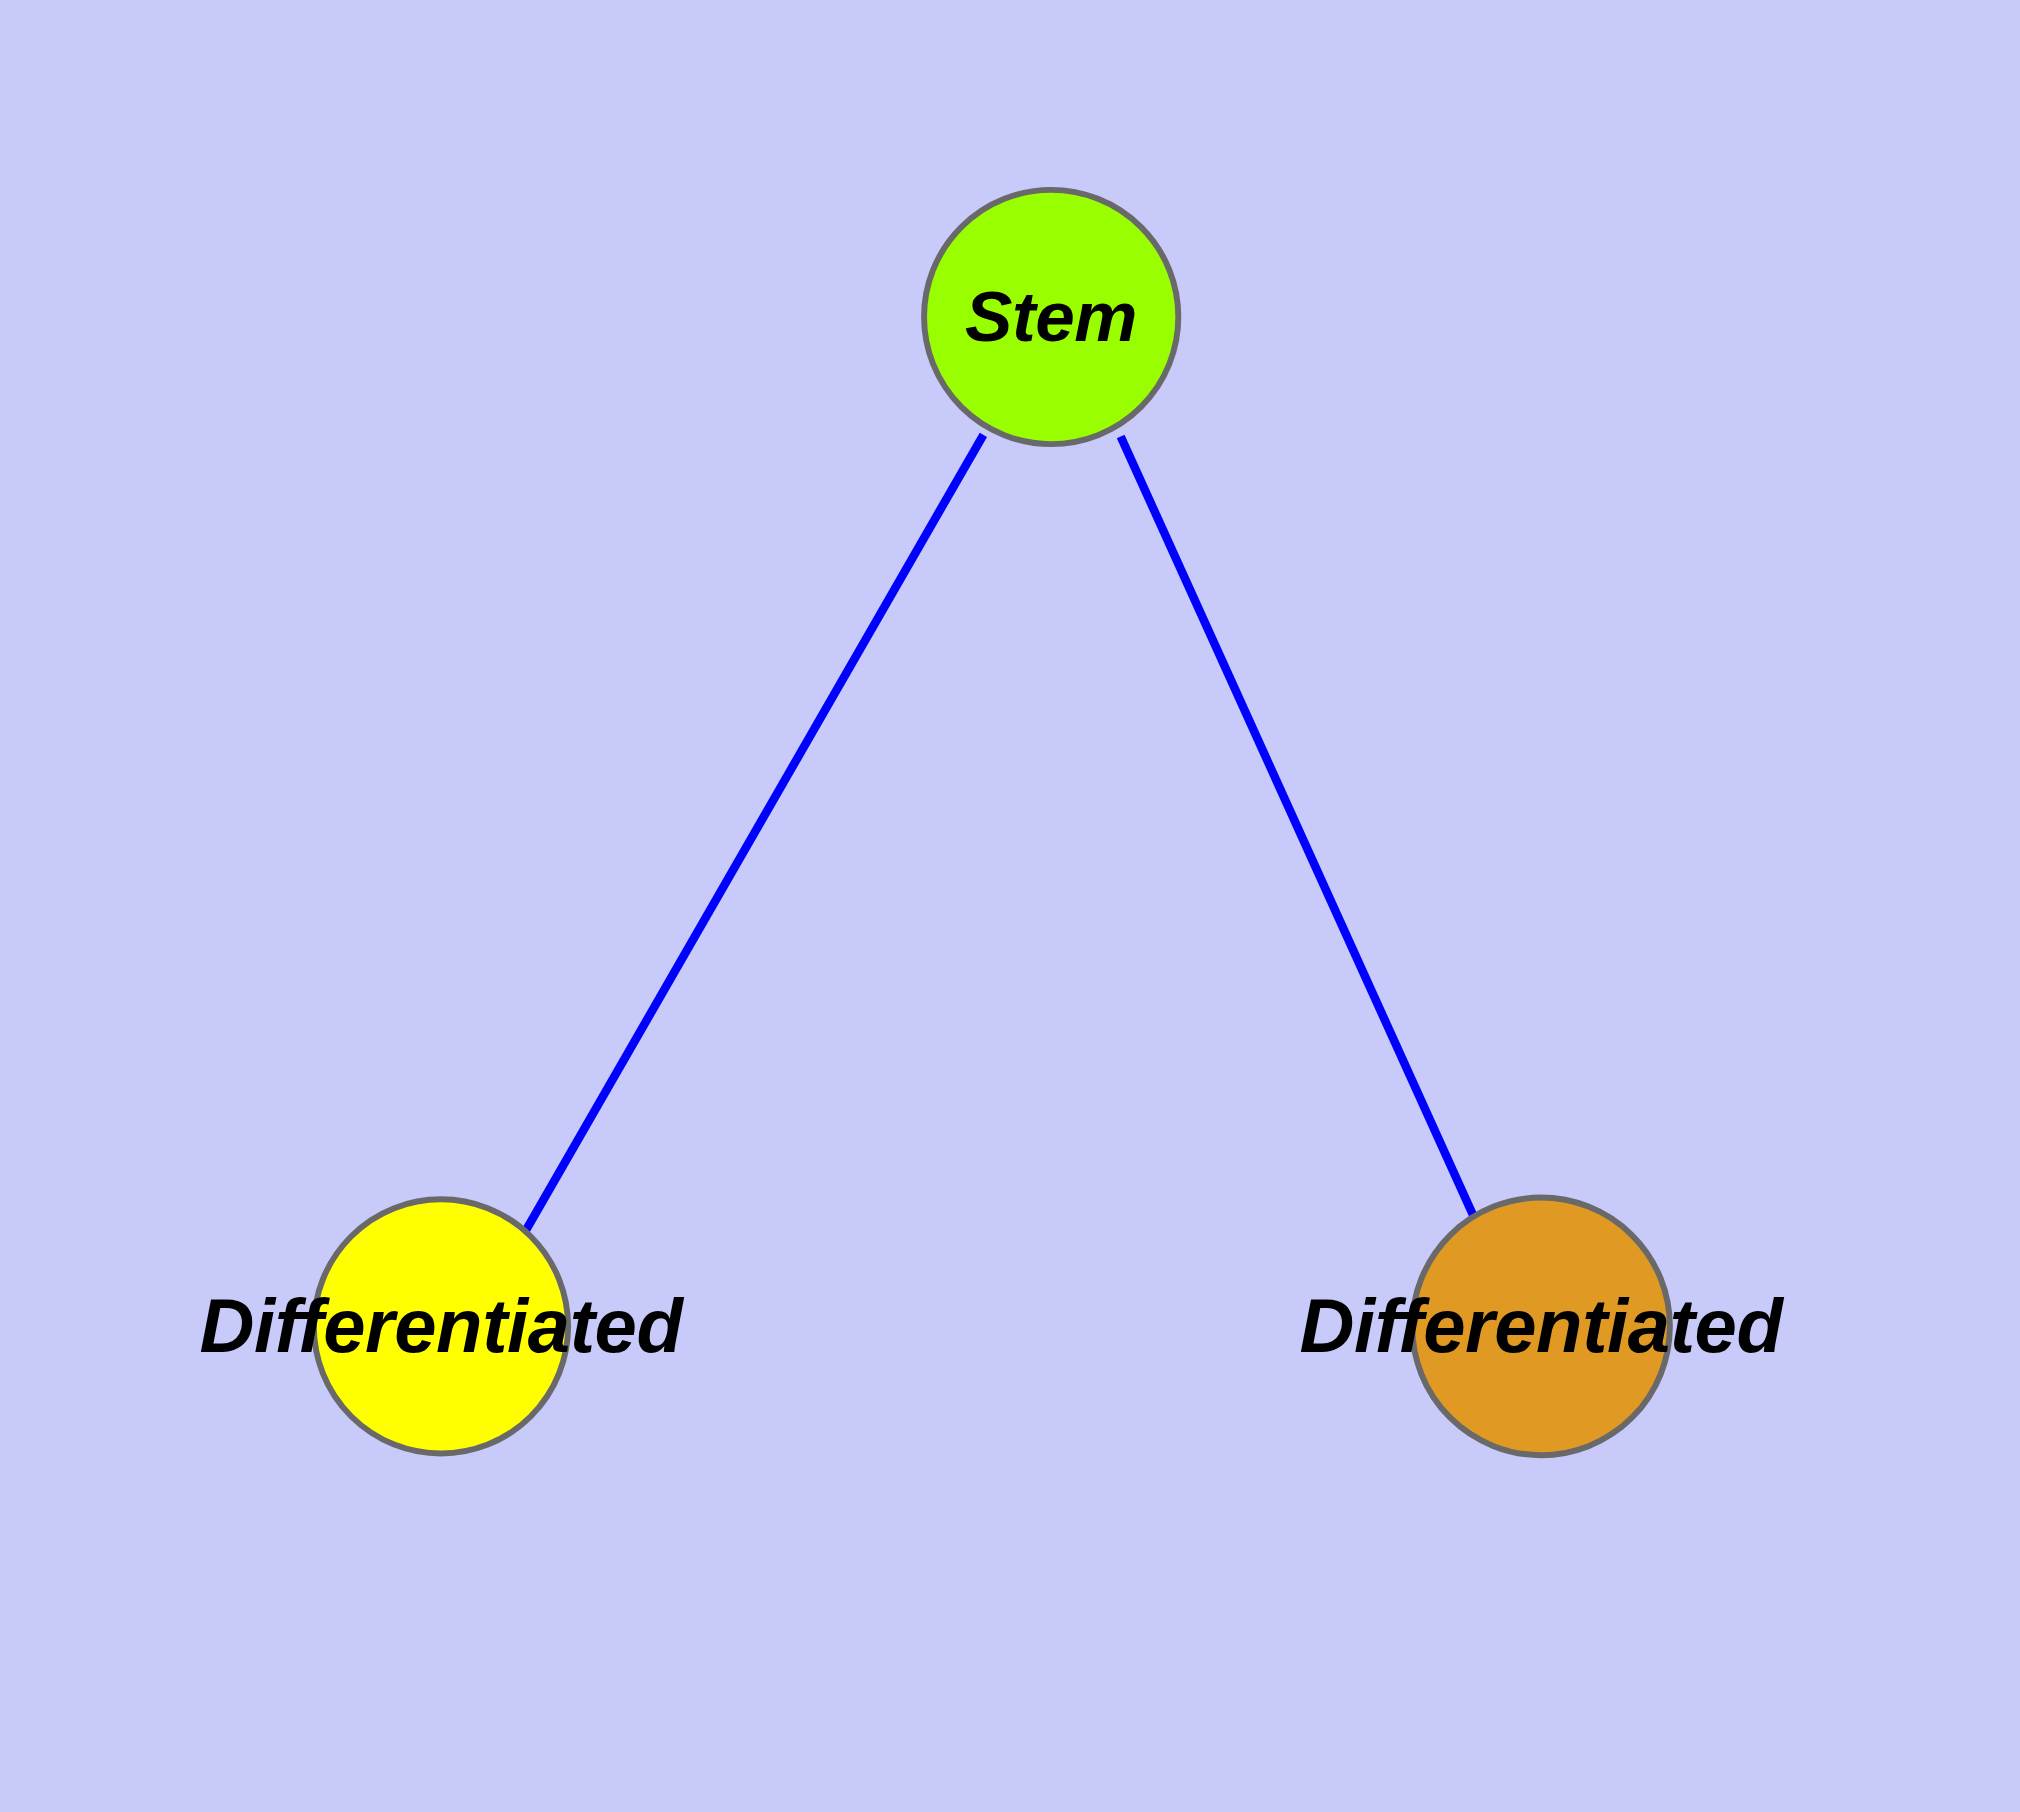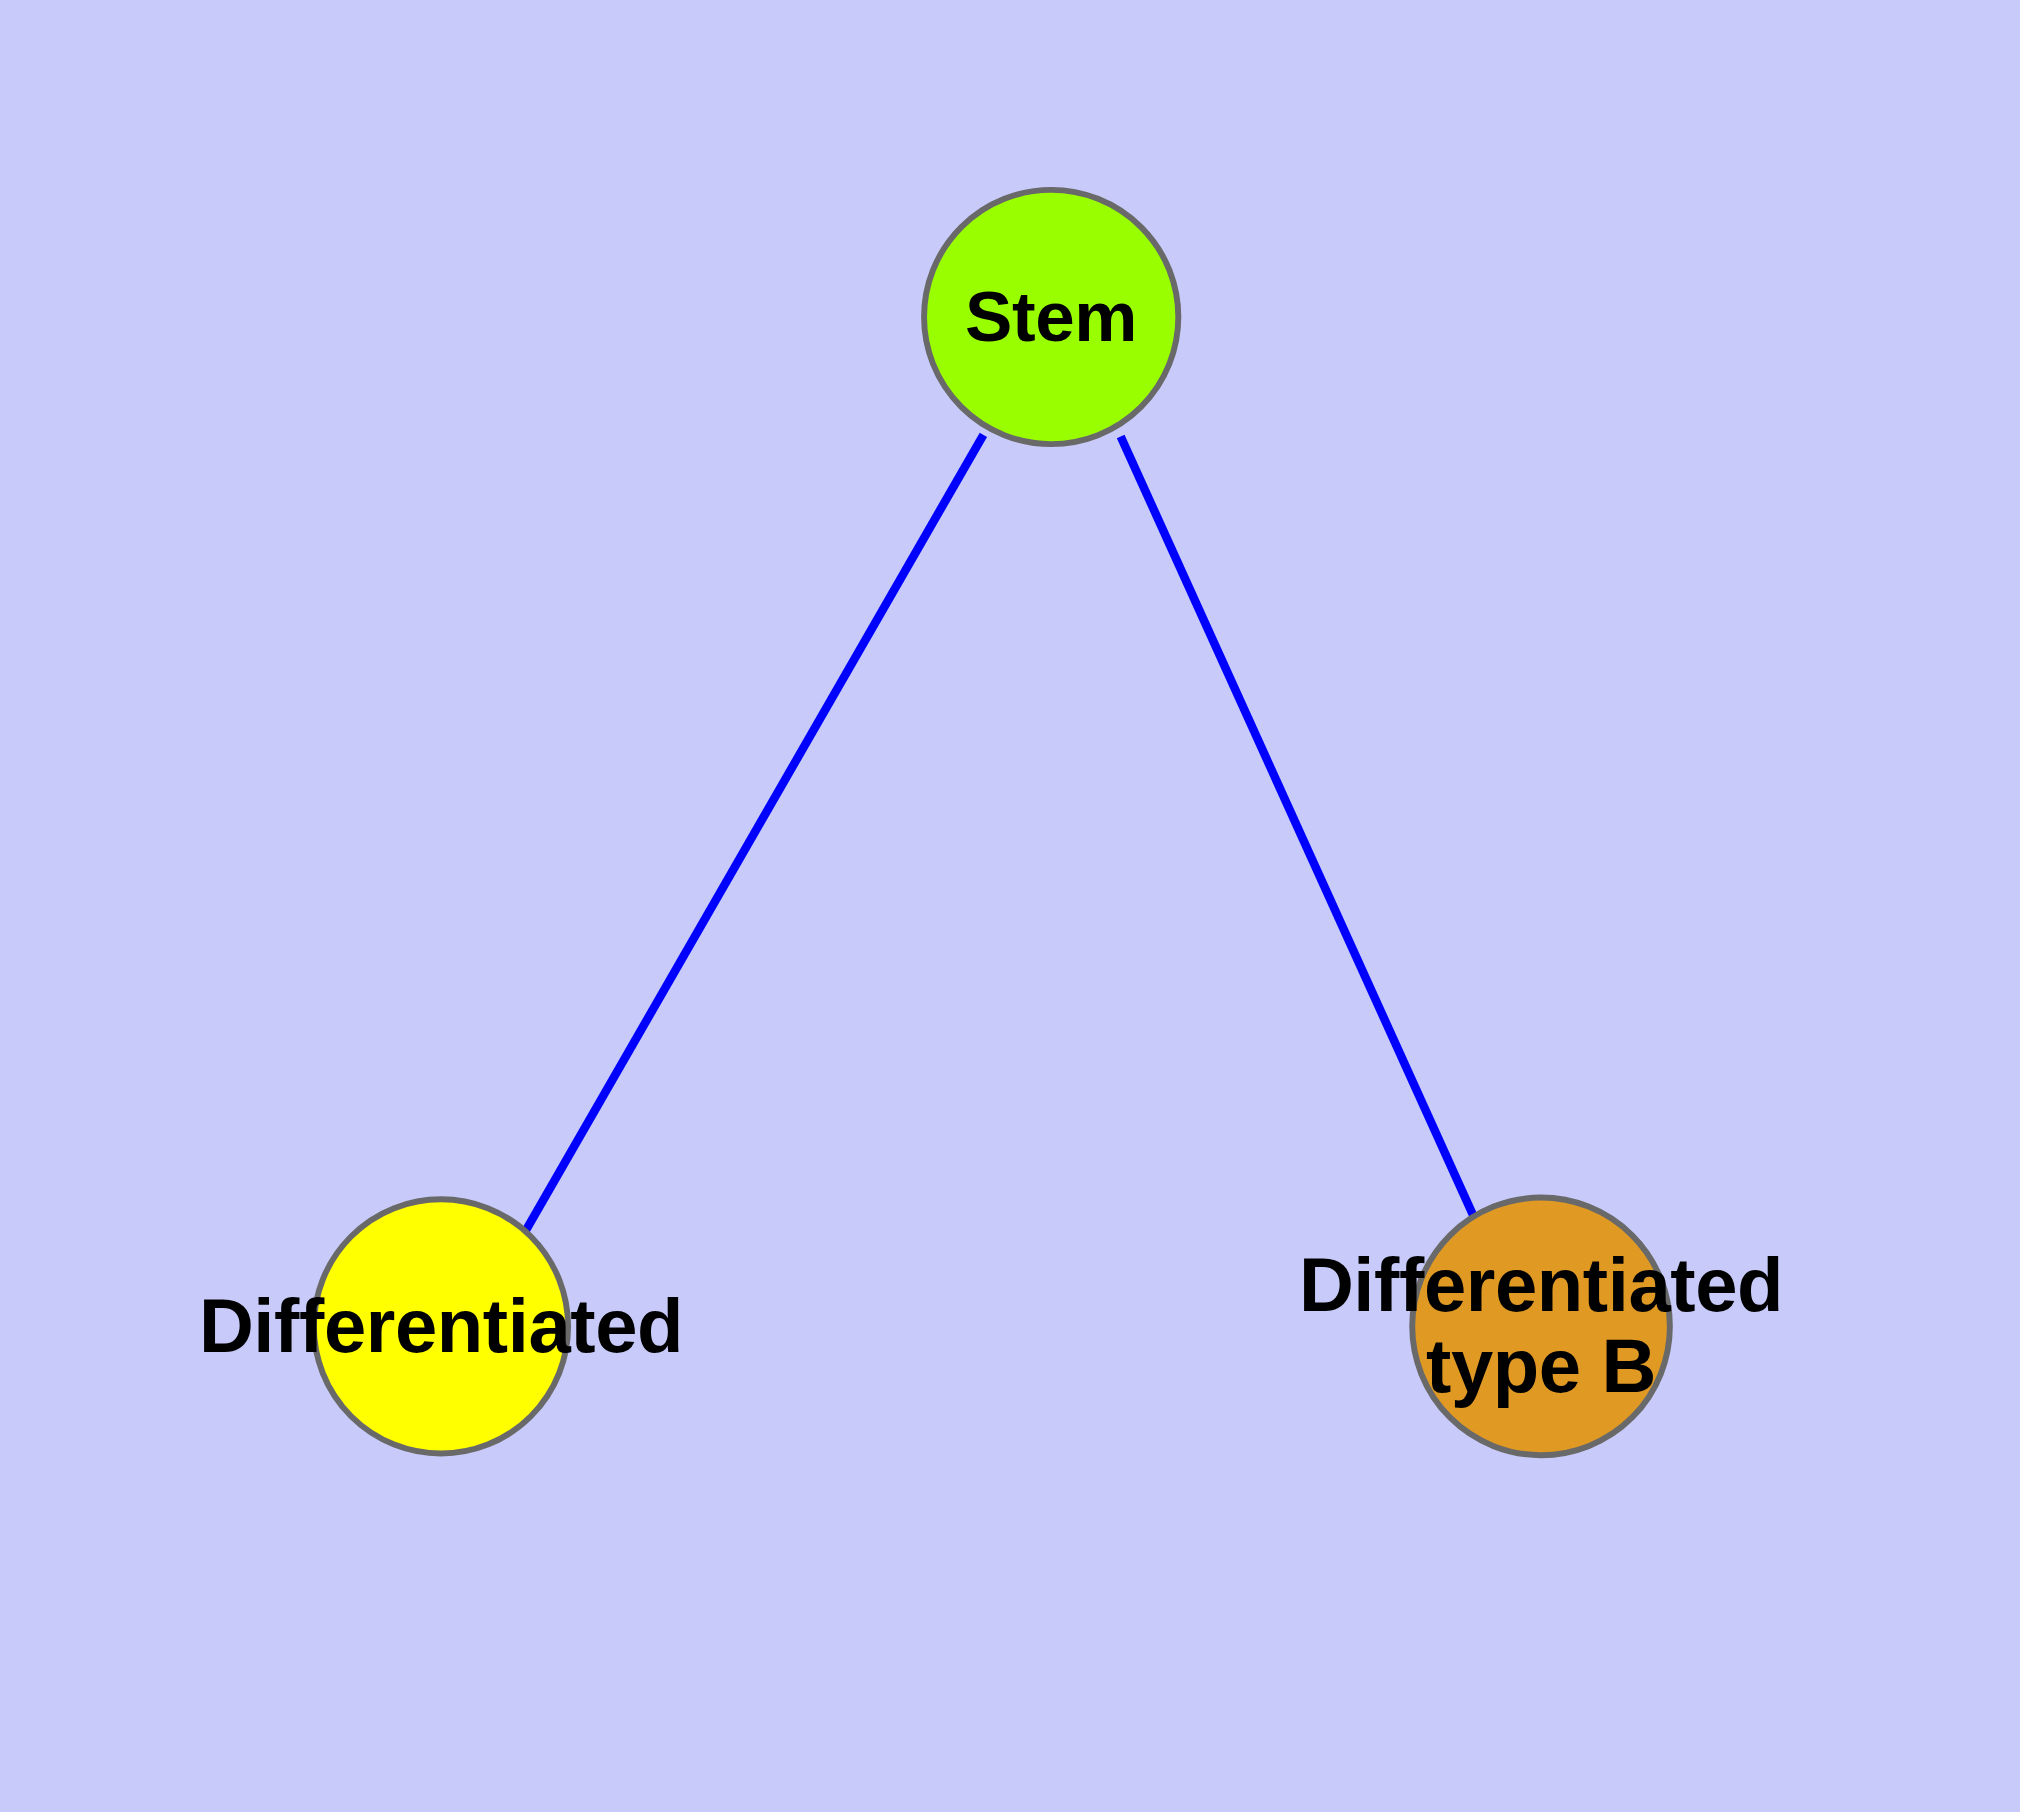--- a/index.html
+++ b/index.html
@@ -6,20 +6,21 @@
     margin: 0;
     padding: 0;
     background: #ffffff;
   }
   #canvas {
     position: relative;
     width: 2021px;
     height: 1812px;
     overflow: hidden;
     font-family: "Liberation Sans", "DejaVu Sans", sans-serif;
+    font-style: italic;
   }
   #bg-rect {
     position: absolute;
     left: 0; top: 0;
     width: 100%;
     height: 100%;
   }
   #graph-svg {
     position: absolute;
     left: 0; top: 0;
@@ -59,17 +60,17 @@
     <g id="node-layer">
         <circle cx="1240" cy="374" r="150" fill="#99FF00" stroke="#696969" stroke-width="7"></circle>
         <circle cx="520" cy="1565" r="150" fill="#FFFF00" stroke="#696969" stroke-width="7"></circle>
         <circle cx="1818" cy="1565" r="152" fill="#E09A24" stroke="#696969" stroke-width="7"></circle>
       </g>
   </svg>
 
   <div id="label-layer">
       <div class="node-label stem" style="left: 1051px; top: 317px; font-size: 71px;"><div>Stem</div></div>
       <div class="node-label leaf" style="left: 441px; top: 1326px; font-size: 76px;"><div>Differentiated</div></div>
-      <div class="node-label leaf" style="left: 1541px; top: 1326px; font-size: 76px;"><div>Differentiated</div><div>type B</div></div>
+      <div class="node-label leaf" style="left: 1541px; top: 1326px; font-size: 76px;"><div>Differentiated</div></div>
     </div>
 
 </div>
 
 
 </body></html>

